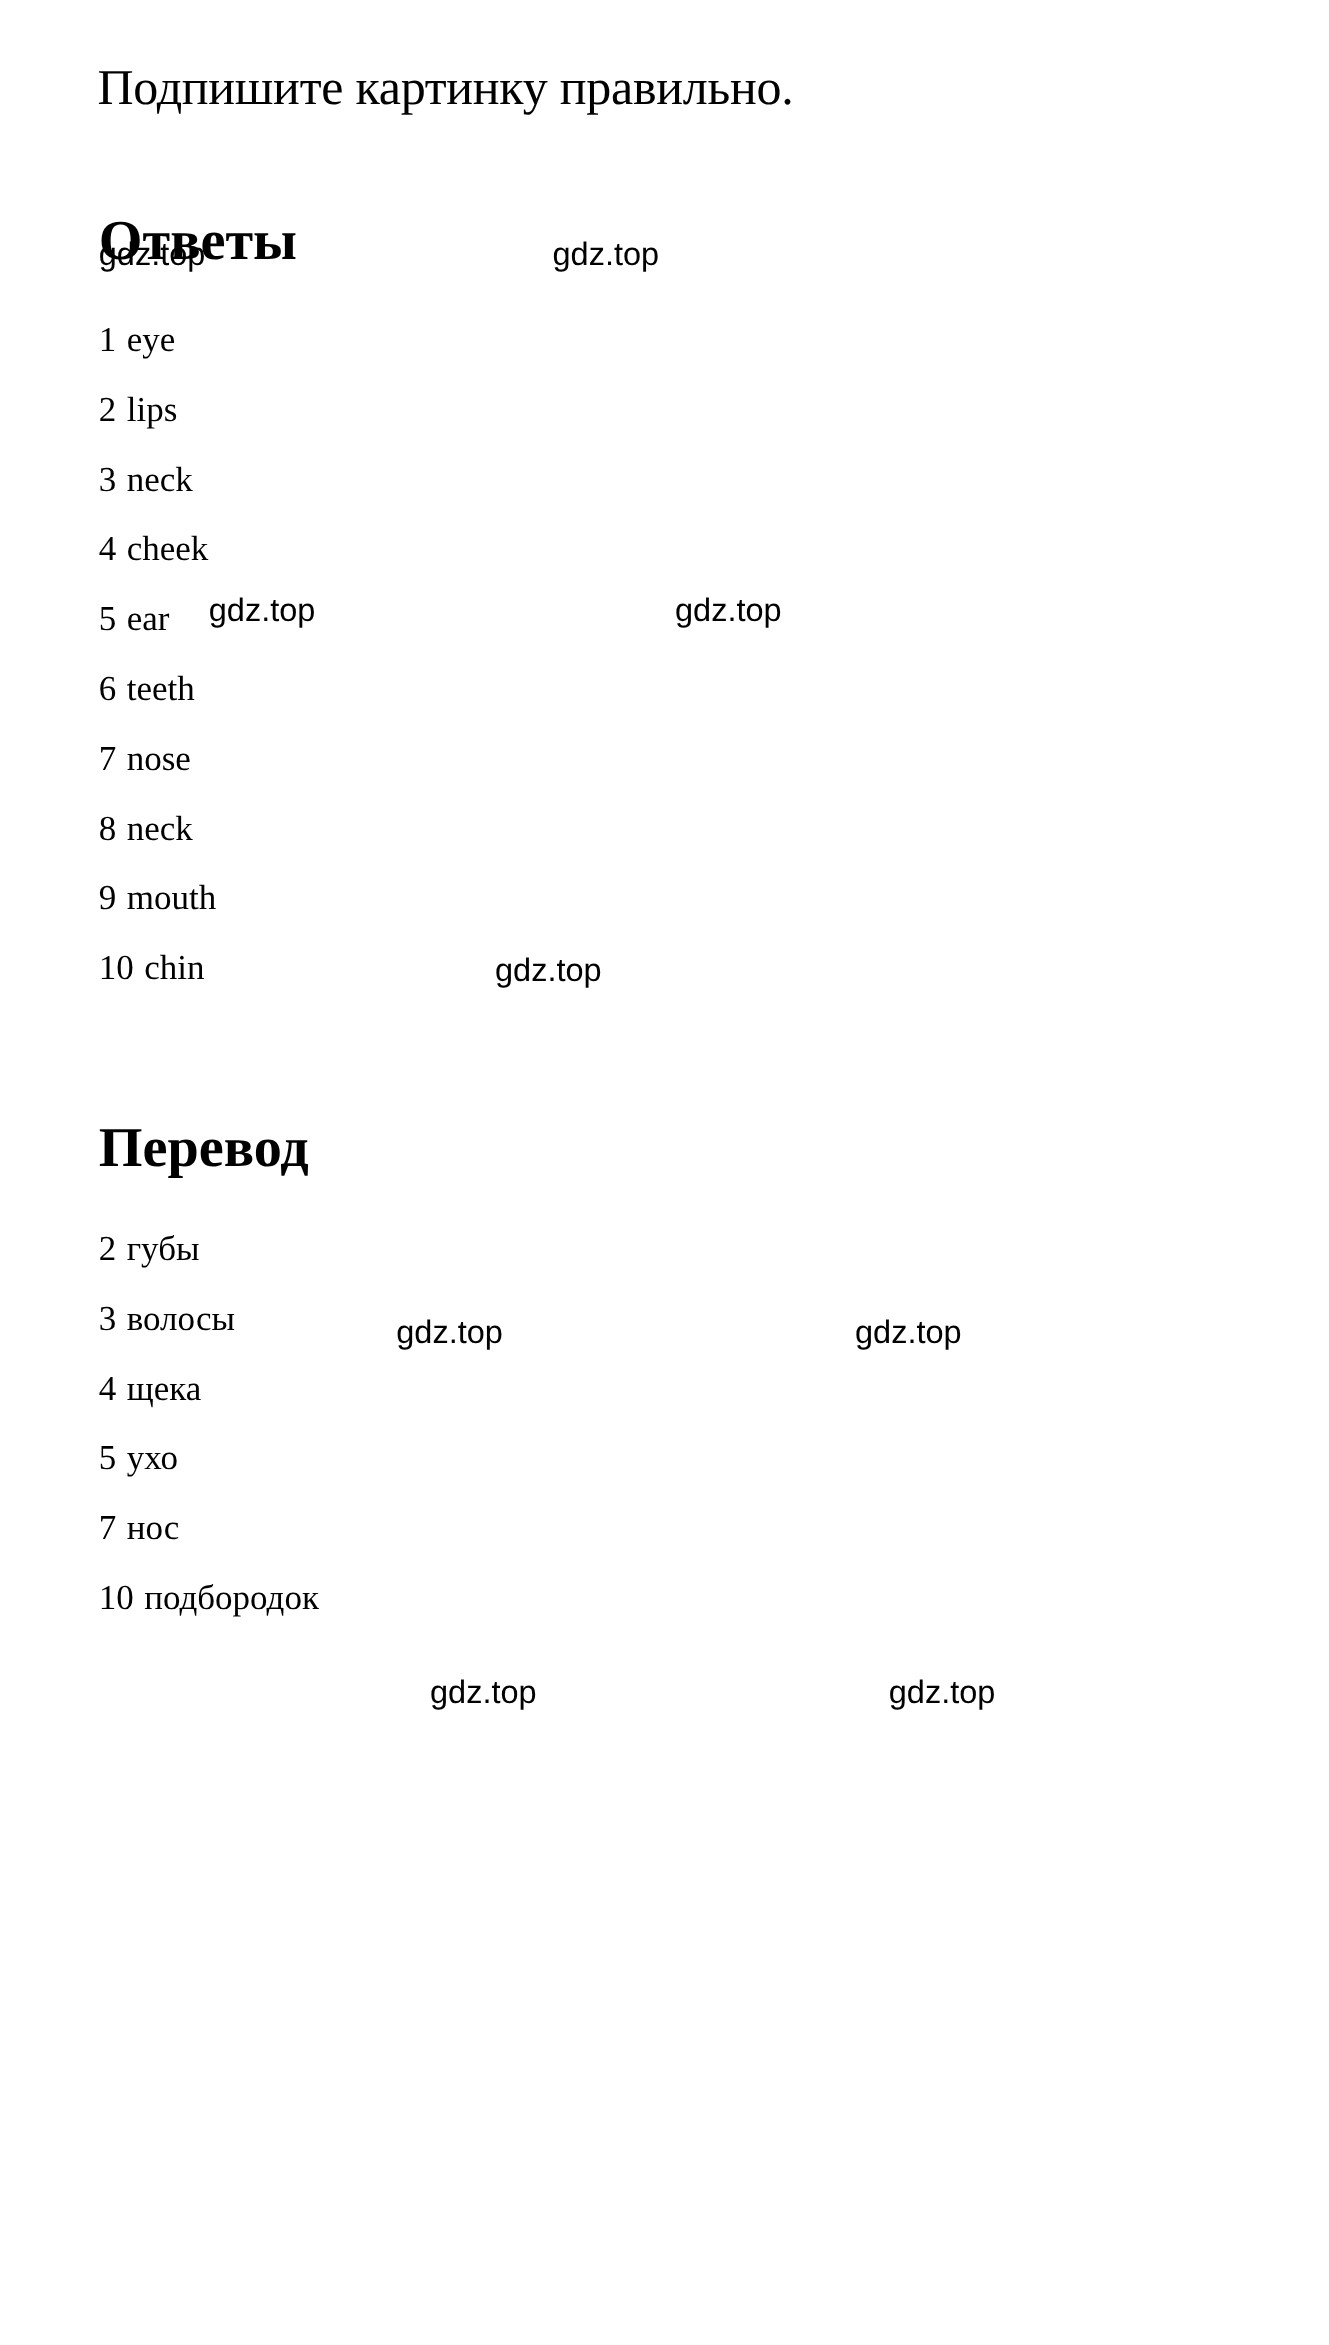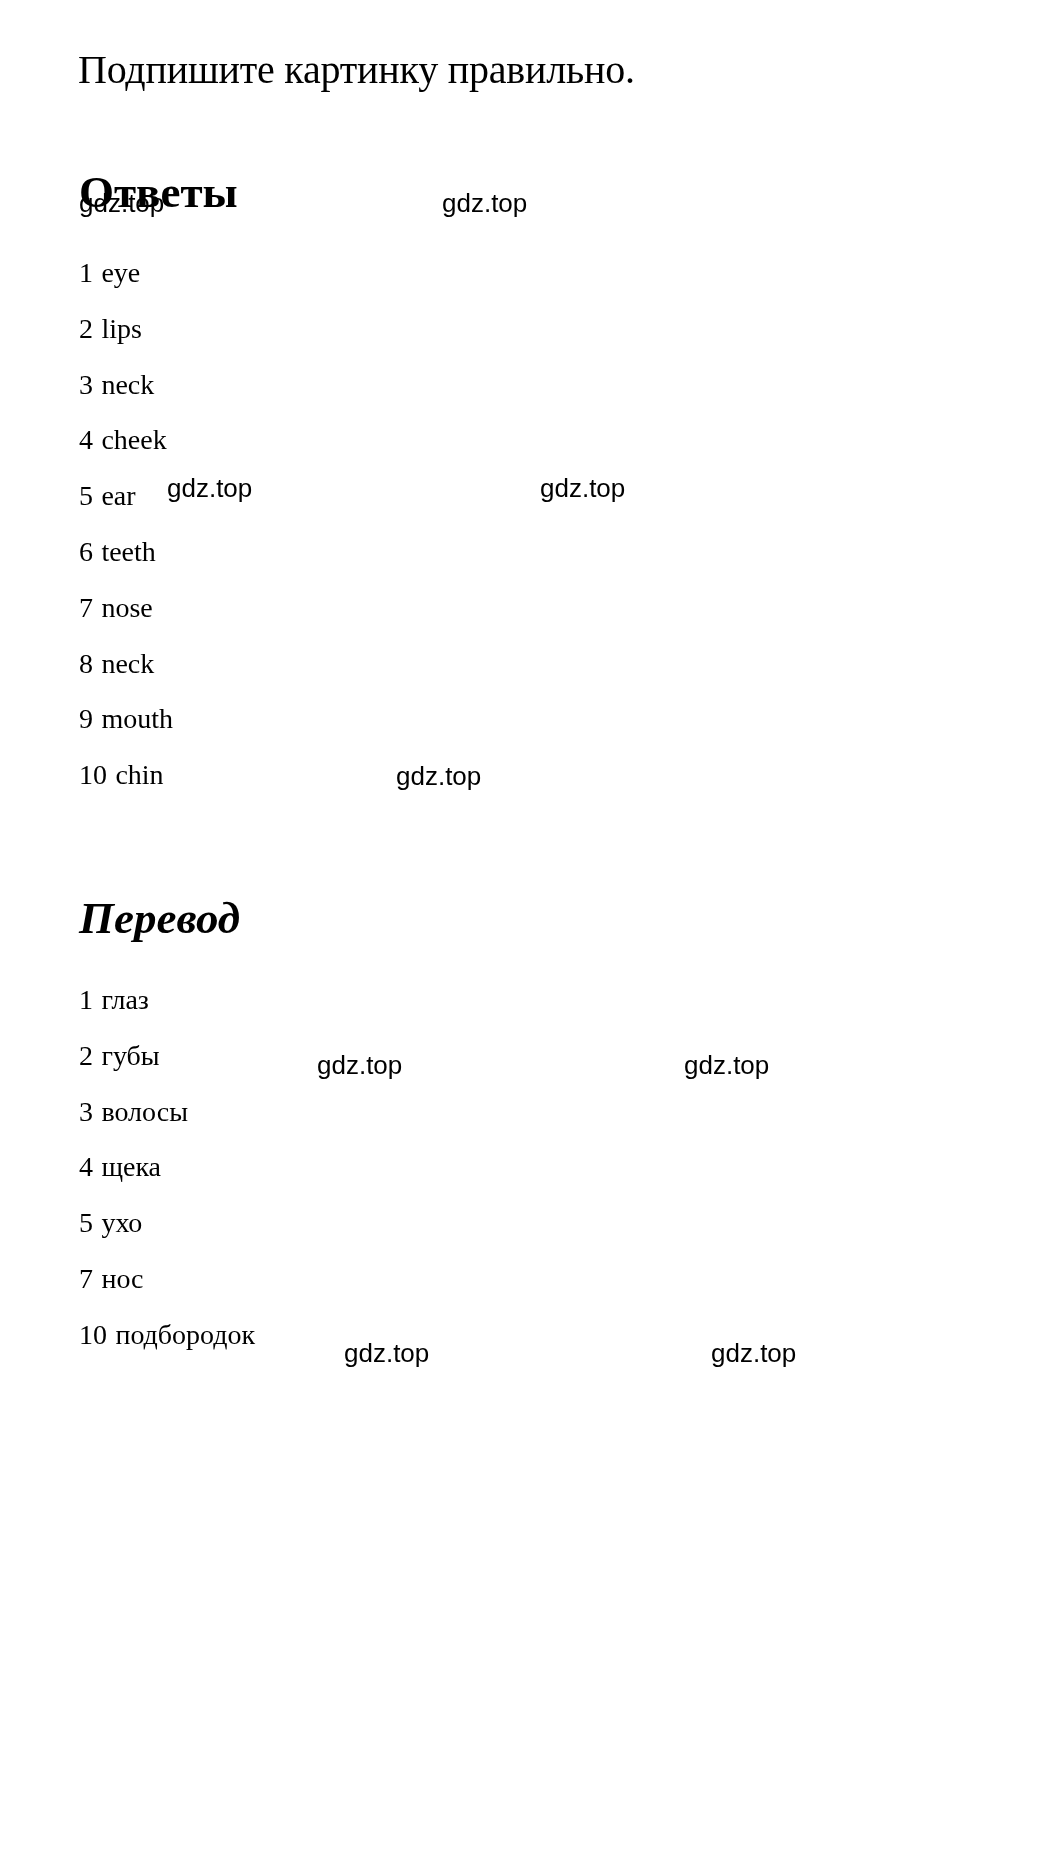--- a/index.html
+++ b/index.html
@@ -36,21 +36,21 @@
   .section-heading {
     position: absolute;
     left: 79px;
     font-family: "Liberation Serif", "DejaVu Serif", serif;
     font-weight: bold;
     font-size: 45px;
     line-height: 42px;
     white-space: nowrap;
   }
   #heading-answers { top: 134px; }
-  #heading-translation { top: 860px; font-style: italic; }
+  #heading-translation { top: 860px; }
 
   
   .answer-list {
     position: absolute;
     left: 79px;
     margin: 0;
     padding: 0;
     list-style: none;
   }
   #list-answers { top: 245px; }
@@ -94,21 +94,20 @@
       <li class="list-item"><span class="item-num">6</span><span class="item-text">teeth</span></li>
       <li class="list-item"><span class="item-num">7</span><span class="item-text">nose</span></li>
       <li class="list-item"><span class="item-num">8</span><span class="item-text">neck</span></li>
       <li class="list-item"><span class="item-num">9</span><span class="item-text">mouth</span></li>
       <li class="list-item"><span class="item-num">10</span><span class="item-text">chin</span></li>
     </ul>
 
   <h2 class="section-heading" id="heading-translation">Перевод</h2>
 
   <ul class="answer-list" id="list-translation">
-      <li class="list-item"><span class="item-num">1</span><span class="item-text">глаз</span></li>
       <li class="list-item"><span class="item-num">2</span><span class="item-text">губы</span></li>
       <li class="list-item"><span class="item-num">3</span><span class="item-text">волосы</span></li>
       <li class="list-item"><span class="item-num">4</span><span class="item-text">щека</span></li>
       <li class="list-item"><span class="item-num">5</span><span class="item-text">ухо</span></li>
       <li class="list-item"><span class="item-num">7</span><span class="item-text">нос</span></li>
       <li class="list-item"><span class="item-num">10</span><span class="item-text">подбородок</span></li>
     </ul>
 
   <div id="watermark-layer">
       <div class="watermark" style="left: 79px; top: 190px;">gdz.top</div>

